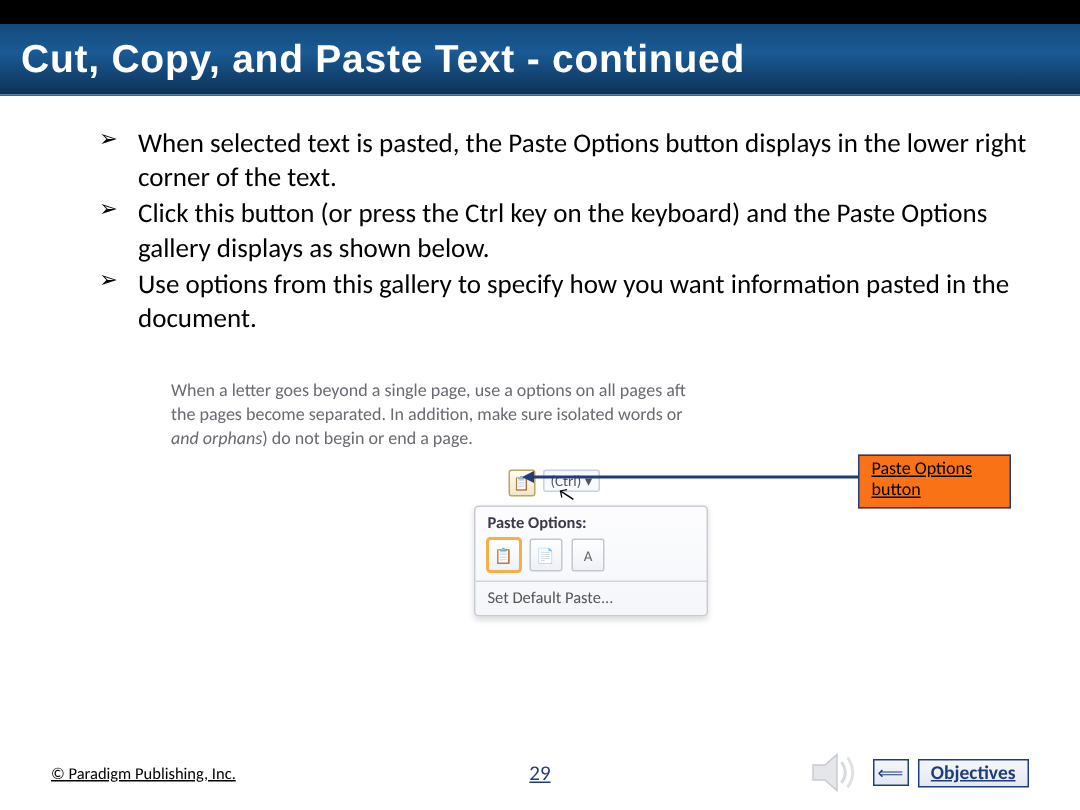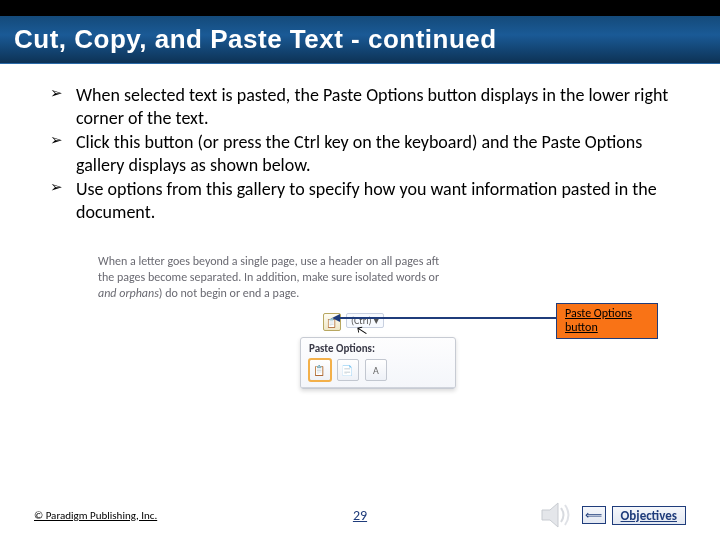--- a/index.html
+++ b/index.html
@@ -1,20 +1,20 @@
 <!DOCTYPE html>
 <html><head>
 <meta charset="utf-8">
 <style>
   * { margin: 0; padding: 0; box-sizing: border-box; }
   body { width: 720px; height: 540px; font-family: Calibri, Arial, sans-serif; background: #fff; overflow: hidden; }
   .top-bar { height: 16px; background: #000; }
   .title-bar { height: 48px; background: linear-gradient(to bottom, #144a7a 0%, #1a5a96 40%, #0d3255 100%); display: flex; align-items: center; padding-left: 14px; border-bottom: 1px solid #2a6aa8; }
   .title-bar h1 { color: #fff; font-size: 26px; font-weight: bold; font-family: "Arial Black", Arial, sans-serif; letter-spacing: 0.5px; text-align: center; }
-  .content { padding: 20px 30px 0 50px; }
+  .content { padding: 20px 30px 0 66px; }
   .bullets { list-style: none; }
   .bullets li { position: relative; font-size: 18px; color: #000; line-height: 1.25; margin-bottom: 2px; padding-left: 26px; }
   .bullets li::before { content: "➢"; position: absolute; left: 0; top: 0; color: #000; font-size: 15px; }
   .figure-area { position: relative; margin: 30px 0 0 48px; width: 560px; height: 200px; }
   .doc-text { font-size: 12px; color: #6a6a72; font-family: Calibri, Arial, sans-serif; line-height: 1.35; width: 480px; }
   .doc-text .and-orphans { font-style: italic; text-align: center; }
   .callout-line { position: absolute; top: 64px; left: 242px; width: 220px; height: 2px; background: #1f3c7b; }
   .callout-line::after { content: ""; position: absolute; left: -8px; top: -3px; border-right: 8px solid #1f3c7b; border-top: 4.5px solid transparent; border-bottom: 4.5px solid transparent; }
   .callout-box { position: absolute; top: 50px; left: 458px; border: 1.5px solid #1f3c7b; background: #f97316; padding: 2px 8px 4px; font-size: 12px; color: #000; text-decoration: underline; }
   .paste-icon { position: absolute; top: 60px; left: 225px; width: 18px; height: 18px; background: linear-gradient(#fefcf2,#efe7c8); border: 1px solid #b8a760; border-radius: 2px; display: flex; align-items: center; justify-content: center; font-size: 9px; color: #444; }
@@ -47,40 +47,41 @@
 
 <div class="content">
   <ul class="bullets">
     <li>When selected text is pasted, the Paste Options button displays in the lower right corner of the text.</li>
     <li>Click this button (or press the Ctrl key on the keyboard) and the Paste Options gallery displays as shown below.</li>
     <li>Use options from this gallery to specify how you want information pasted in the document.</li>
   </ul>
 
   <div class="figure-area">
     <div class="doc-text">
-      <div>When a letter goes beyond a single page, use a header on all pages aft</div>
+      <div>When a letter goes beyond a single page, use a options on all pages aft</div>
       <div>the pages become separated. In addition, make sure isolated words or</div>
       <div><span class="and-orphans">and orphans</span><span>) do not begin or end a page.</span></div>
     </div>
 
     <div class="paste-icon">📋</div>
     <div class="ctrl-hint">(Ctrl) ▾</div>
     <div class="cursor">↖</div>
 
     <div class="callout-line"></div>
     <div class="callout-box">Paste Options button</div>
 
     <div class="gallery">
       <div class="gallery-head">Paste Options:</div>
       <div class="gallery-icons">
         <div class="gi sel">📋</div>
         <div class="gi">📄</div>
         <div class="gi">A</div>
       </div>
       <div class="gallery-sep"></div>
+      <div class="gallery-default">Set Default Paste...</div>
     </div>
   </div>
 </div>
 
 <div class="footer">
   <div class="copyright">© Paradigm Publishing, Inc.</div>
   <div class="pagenum">29</div>
   <div class="right-controls">
     <div class="speaker">
       <svg viewBox="0 0 40 34">

